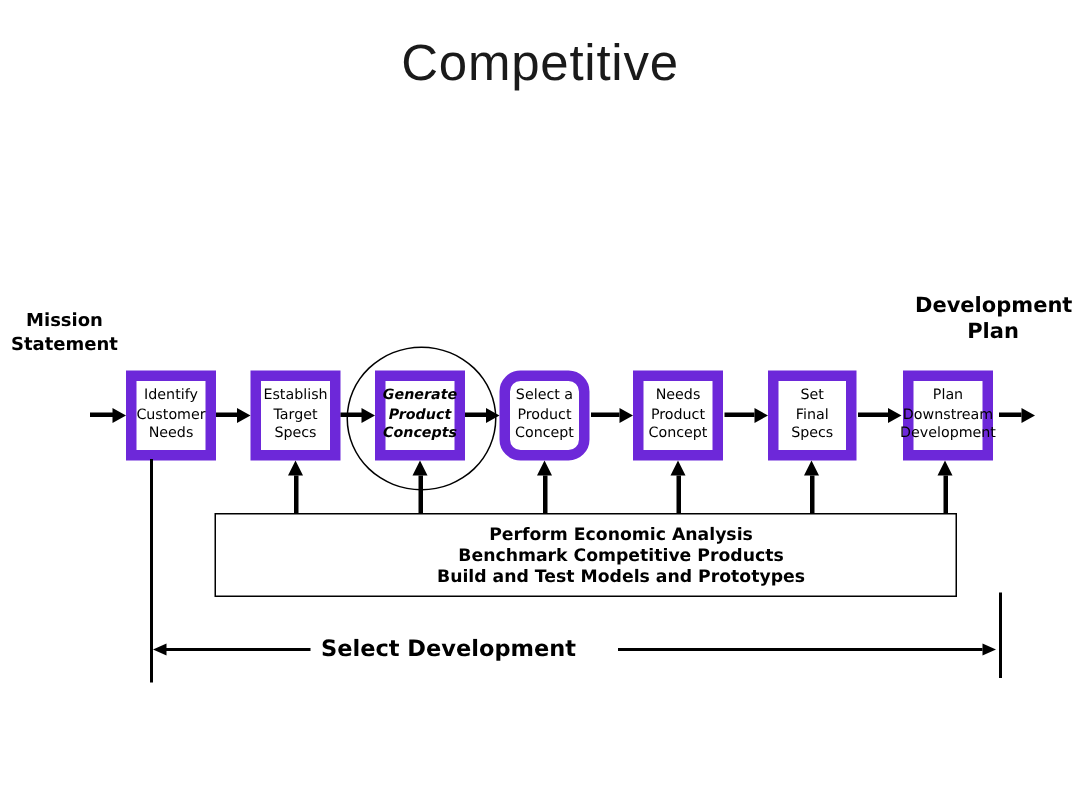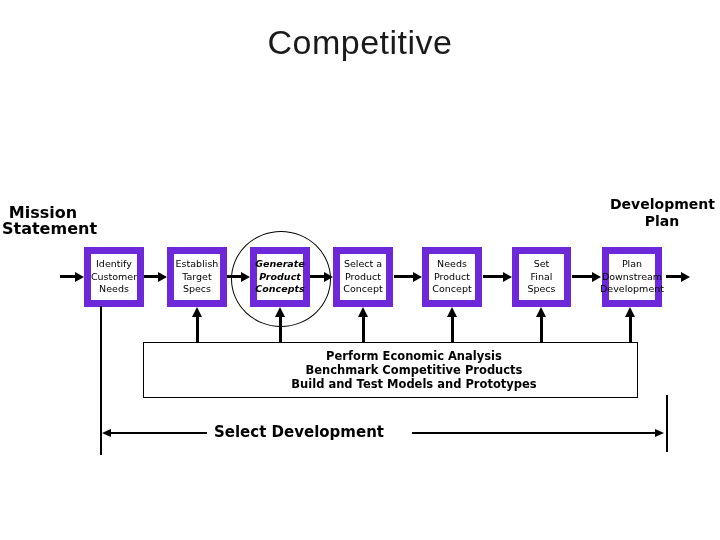--- a/index.html
+++ b/index.html
@@ -6,21 +6,21 @@
   .slide{
     position:relative;width:720px;height:540px;background:#ffffff;overflow:hidden;
     font-family:"DejaVu Sans",sans-serif;color:#000;
   }
   .title{
     position:absolute;left:0;top:22px;width:720px;text-align:center;
     font-family:"Liberation Sans",sans-serif;font-size:34px;line-height:40px;
     color:#1a1a1a;letter-spacing:0.5px;font-weight:400;
   }
   .side-label{
-    position:absolute;text-align:center;font-weight:bold;font-size:16px;line-height:16px;
+    position:absolute;text-align:center;font-weight:bold;font-size:12px;line-height:16px;
     white-space:pre-line;
   }
   .mission{left:2px;top:205px;width:82px;}
   .devplan{left:610px;top:196px;width:104px;font-size:14px;line-height:17px;}
   .pbox{
     position:absolute;top:247px;height:60px;box-sizing:border-box;
     border:7px solid #6d28d9;background:#fff;
     display:flex;align-items:center;justify-content:center;text-align:center;
     font-size:9.5px;line-height:12.5px;white-space:pre-line;
   }
@@ -68,21 +68,21 @@
 
   <div class="pbox" style="left:84px;width:60px;"><span>Identify
 Customer
 Needs</span></div>
   <div class="pbox" style="left:167px;width:60px;"><span>Establish
 Target
 Specs</span></div>
   <div class="pbox emph" style="left:250px;width:60px;justify-content:center;"><span>Generate
 Product
 Concepts</span></div>
-  <div class="pbox" style="left:333px;width:60px;"><span>Select a
+  <div class="pbox" style="left:333px;width:60px;border-radius:14px;"><span>Select a
 Product
 Concept</span></div>
   <div class="pbox" style="left:422px;width:60px;"><span>Needs
 Product
 Concept</span></div>
   <div class="pbox" style="left:512px;width:59px;"><span>Set
 Final
 Specs</span></div>
   <div class="pbox" style="left:602px;width:60px;"><span>Plan
 Downstream

